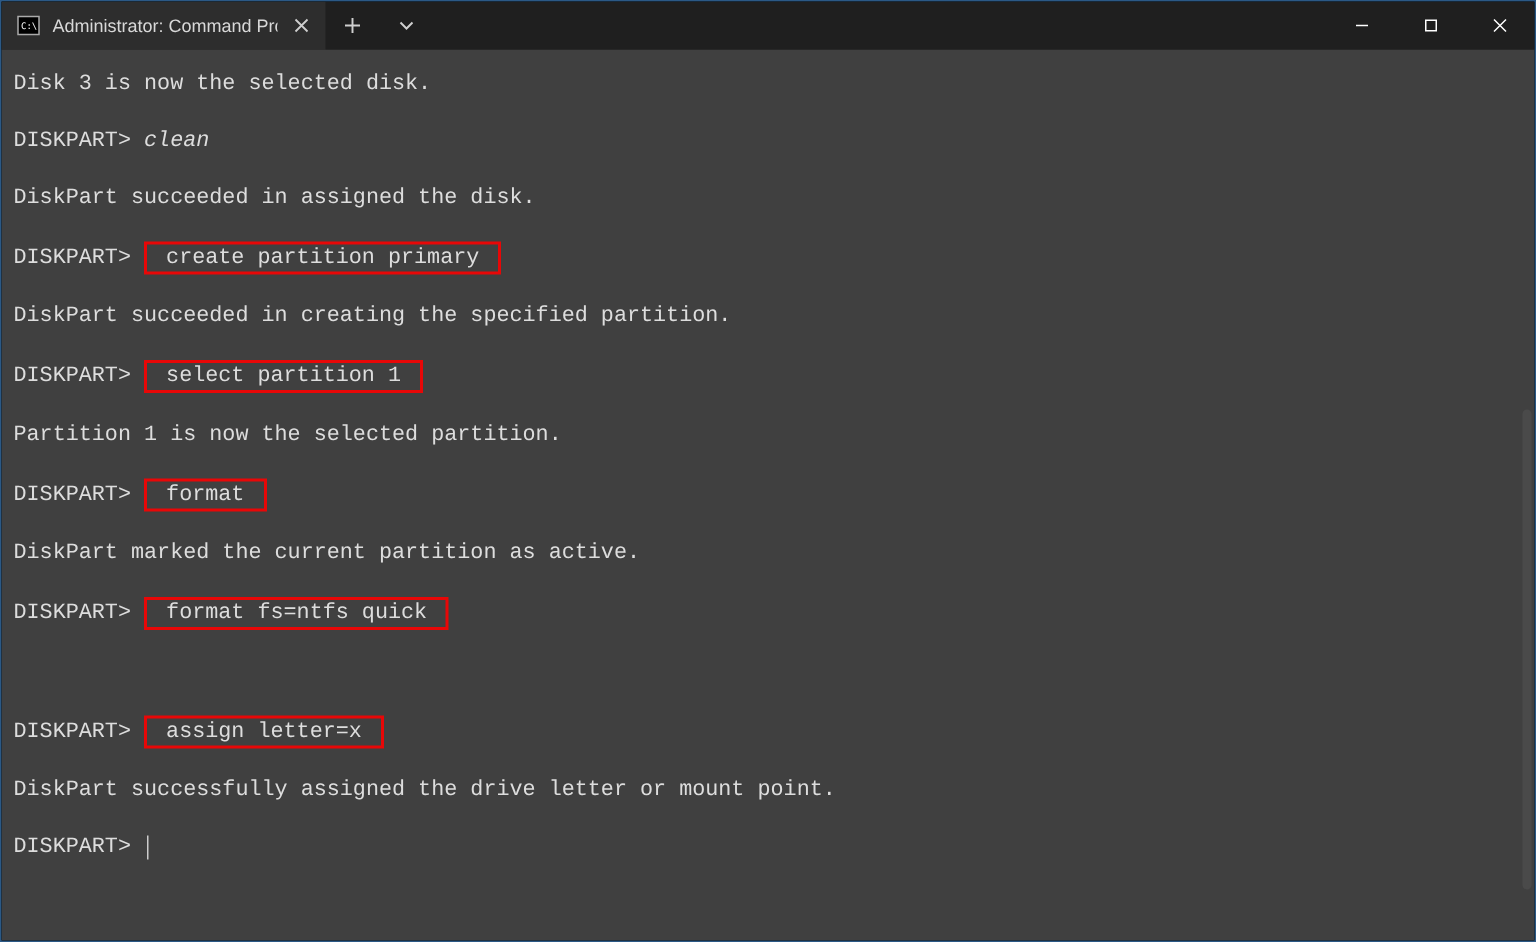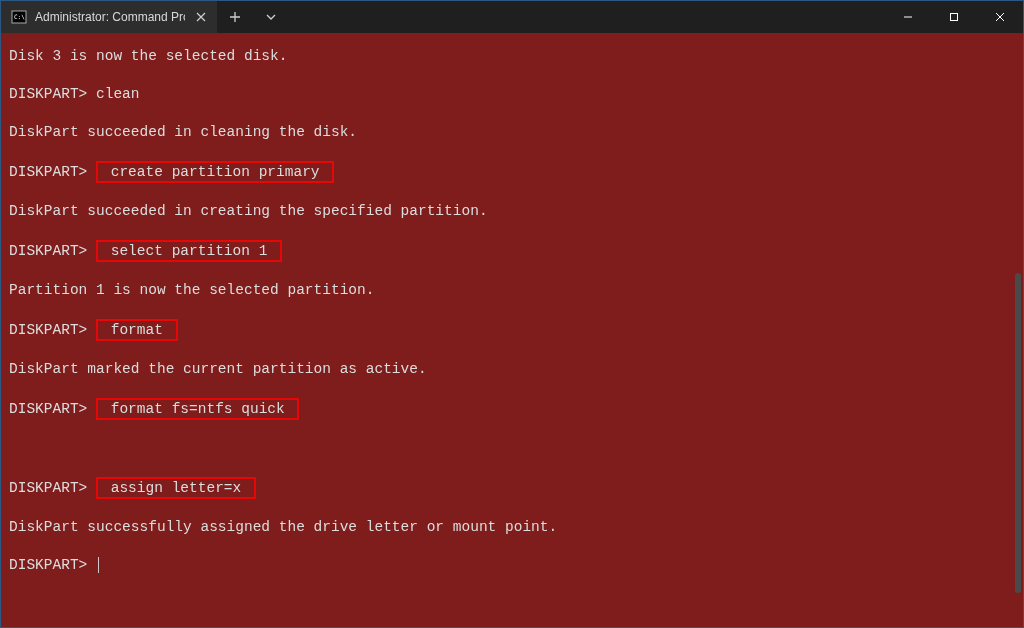--- a/index.html
+++ b/index.html
@@ -82,37 +82,38 @@
     .win-btn {
       width: 46px;
       height: 100%;
       display: flex;
       align-items: center;
       justify-content: center;
       cursor: pointer;
       color: #fff;
     }
     .terminal {
-      background: #7f1d1d;
+      background: #404040;
       color: #ddd;
       padding: 14px 8px 8px 8px;
       font-size: 14.5px;
       line-height: 19px;
       height: calc(100% - 32px);
       overflow: hidden;
       position: relative;
     }
     .tline {
       white-space: pre;
     }
     .prompt {
       display: inline;
     }
     .cmd {
       display: inline;
+      font-style: italic;
     }
     .highlight {
       border: 2px solid #e80707;
       padding: 0 4px;
       display: inline-block;
       line-height: 18px;
     }
     .cursor {
       display: inline-block;
       width: 1px;
@@ -180,21 +181,21 @@
     </div>
   </div>
 </div>
 
 <div class="terminal" id="terminal">
   <div class="scroll-indicator"></div>
 <div class="tline">Disk 3 is now the selected disk.</div>
     <div class="tline">&nbsp;</div>
     <div class="tline"><span class="prompt">DISKPART&gt; </span><span class="cmd">clean</span></div>
     <div class="tline">&nbsp;</div>
-    <div class="tline">DiskPart succeeded in cleaning the disk.</div>
+    <div class="tline">DiskPart succeeded in assigned the disk.</div>
     <div class="tline">&nbsp;</div>
     <div class="tline"><span class="prompt">DISKPART&gt; </span><span class="highlight"> create partition primary </span></div>
     <div class="tline">&nbsp;</div>
     <div class="tline">DiskPart succeeded in creating the specified partition.</div>
     <div class="tline">&nbsp;</div>
     <div class="tline"><span class="prompt">DISKPART&gt; </span><span class="highlight"> select partition 1 </span></div>
     <div class="tline">&nbsp;</div>
     <div class="tline">Partition 1 is now the selected partition.</div>
     <div class="tline">&nbsp;</div>
     <div class="tline"><span class="prompt">DISKPART&gt; </span><span class="highlight"> format </span></div>

